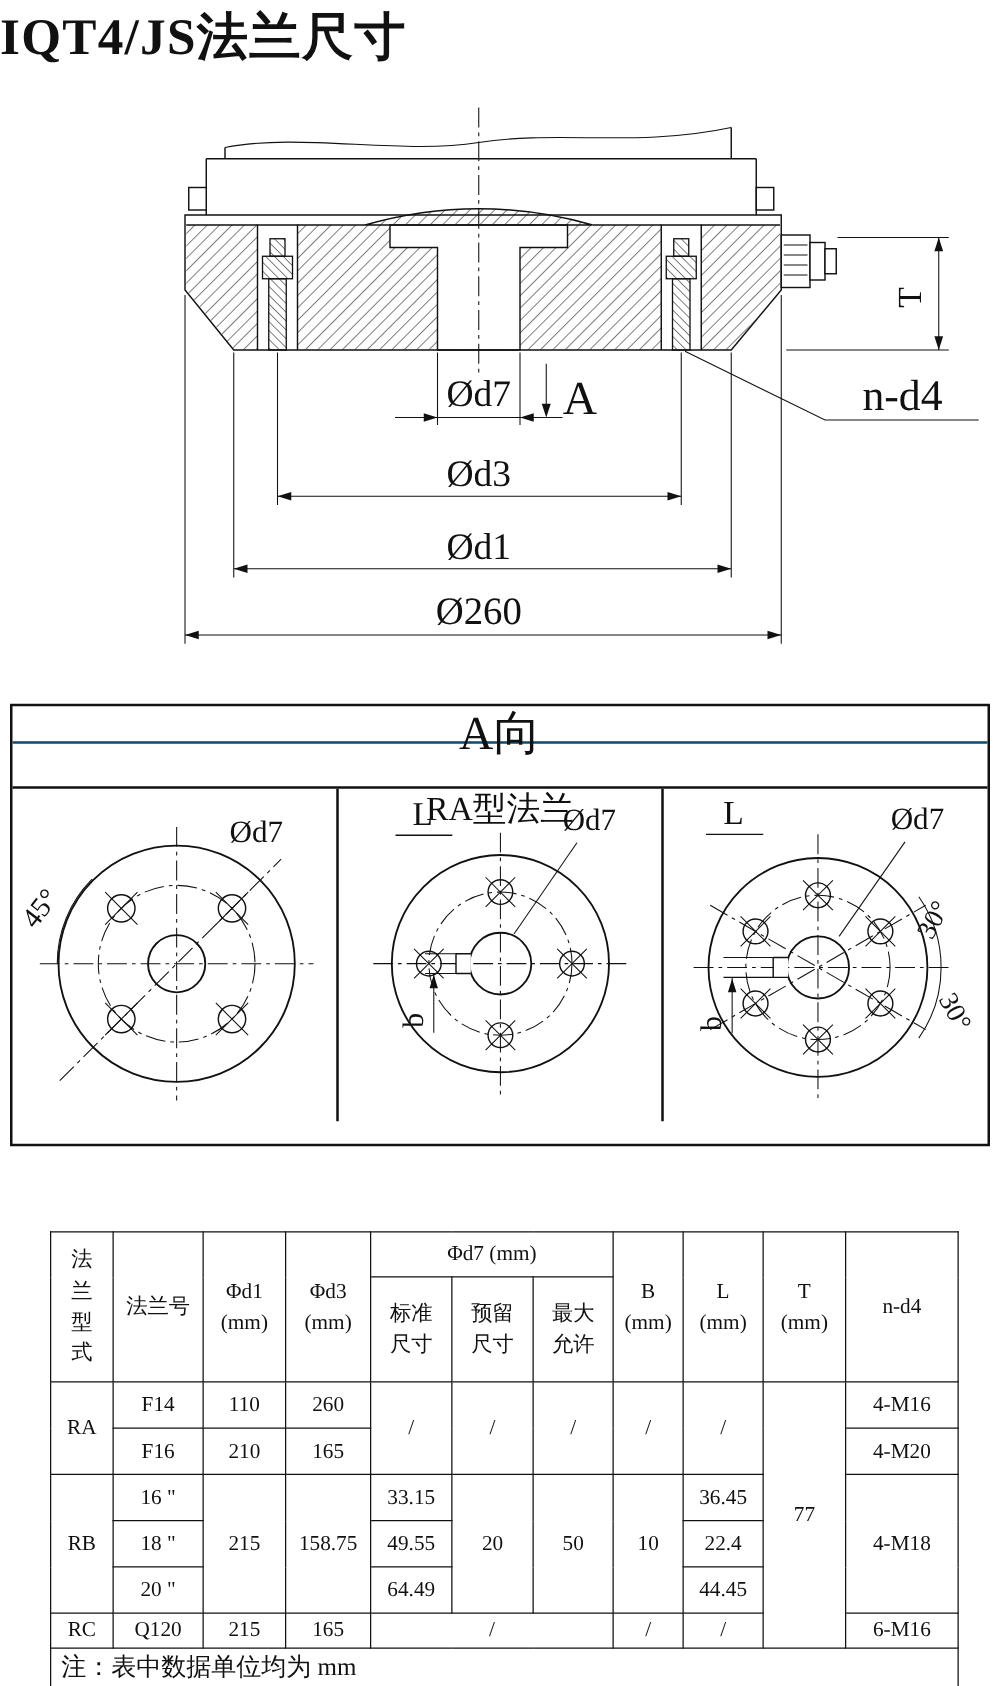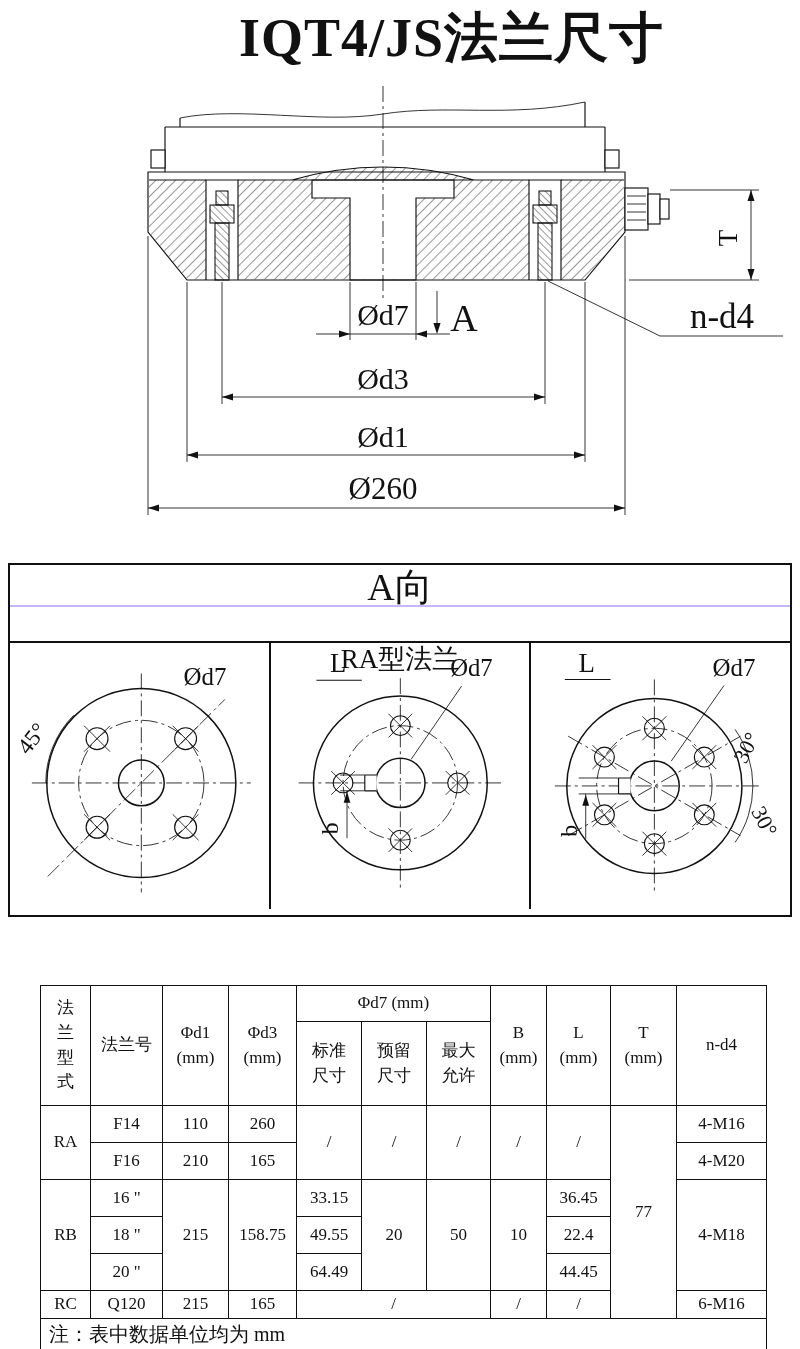--- a/index.html
+++ b/index.html
@@ -3,37 +3,37 @@
 <meta charset="utf-8">
 <style>
   * { margin:0; padding:0; box-sizing:border-box; }
   body {
     width:800px; height:1349px; position:relative; overflow:hidden;
     background:#fff; color:#111;
     font-family:"Liberation Serif","DejaVu Serif",serif;
   }
   .abs { position:absolute; }
   #page-title {
-    top:2px; left:0; width:664px; text-align:right;
-    font-size:54px; font-weight:700; letter-spacing:1px;
+    top:2px; left:0; width:664px; text-align:left;
+    font-size:41px; font-weight:700; letter-spacing:1px;
   }
   svg { overflow:visible; display:block; }
   svg text { fill:#111; stroke:none; font-family:"Liberation Serif","DejaVu Serif",serif; }
   .ln  { fill:none; stroke:#111; stroke-width:1.15; }
   .ln2 { fill:none; stroke:#111; stroke-width:1.5; }
   .lt  { fill:none; stroke:#111; stroke-width:0.85; }
   .cl  { fill:none; stroke:#111; stroke-width:0.85; stroke-dasharray:16 4 3 4; }
   .wf  { fill:#fff; stroke:#111; stroke-width:1.15; }
   .bf  { fill:url(#h2); stroke:#111; stroke-width:1.05; }
   .hx  { fill:url(#h1); stroke:none; }
   .ah  { fill:#111; stroke:none; }
 
   
   #apanel { top:563px; left:8px; width:784px; height:354px; border:2px solid #111; background:#fff; }
-  .ap-title { height:42px; border-bottom:2px solid #c4b5fd; text-align:center;
+  .ap-title { height:30px; border-bottom:2px solid #0c4a6e; text-align:center;
               font-size:38px; line-height:44px; font-weight:400; }
   .ap-heads { display:flex; height:36px; border-bottom:2px solid #111; }
   .ap-heads > div { flex:1; text-align:center; font-size:27px; line-height:33px; border-right:2px solid #111;margin-top:36px; }
   .ap-heads > div:last-child { border-right:none; }
   .ap-body { display:flex; height:266px; }
   .ap-cell { flex:1; border-right:2px solid #111; position:relative; }
   .ap-cell:last-child { border-right:none; }
   .ap-cell svg { width:100%; height:100%; }
 
   

